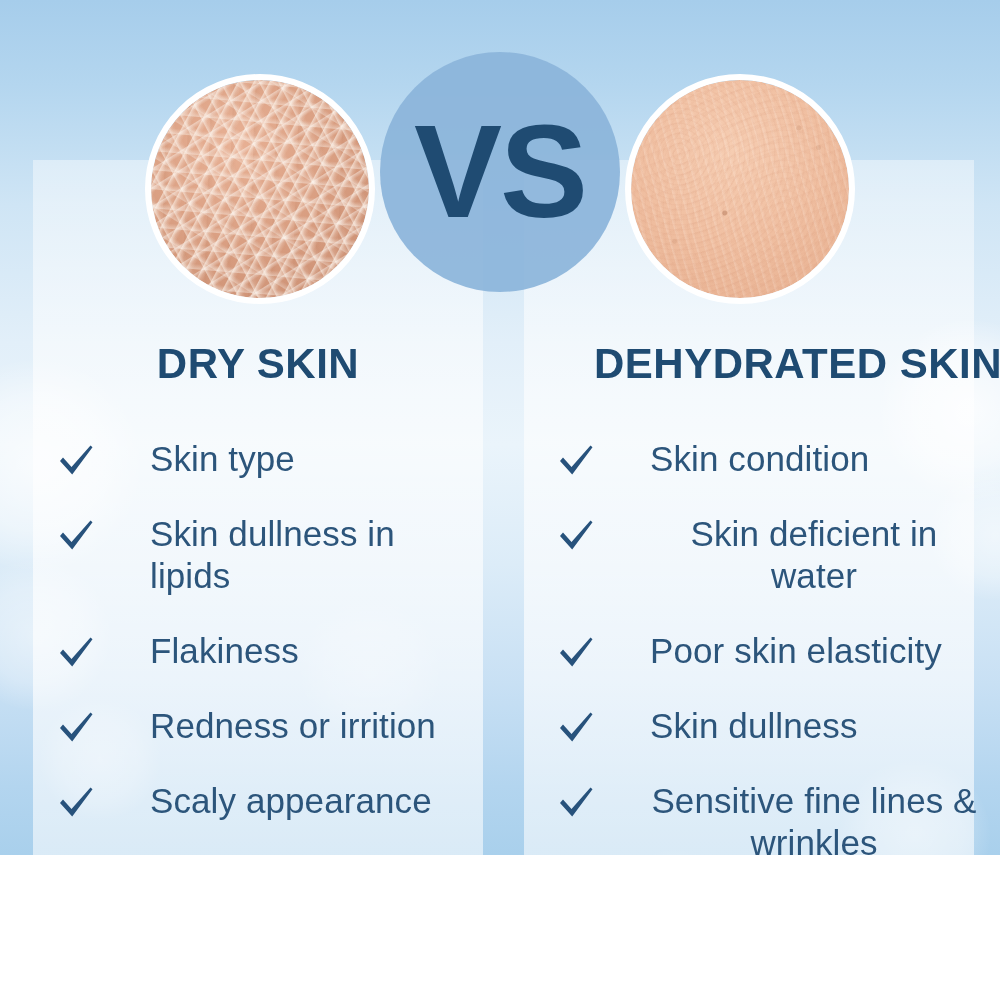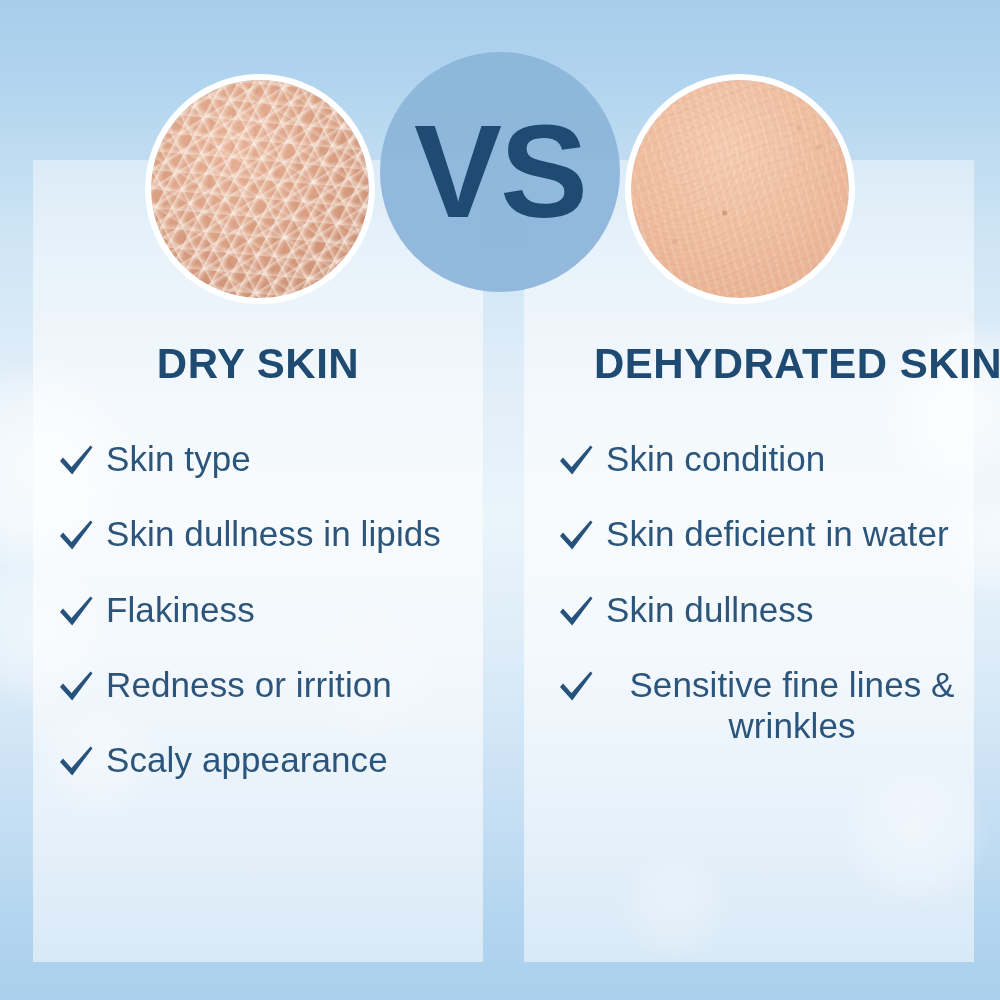--- a/index.html
+++ b/index.html
@@ -8,21 +8,21 @@
     padding: 0;
     background: #ffffff;
   }
   body {
     font-family: "Liberation Sans", sans-serif;
   }
 
   .infographic {
     position: relative;
     width: 1000px;
-    height: 1000px;
+    height: 855px;
     overflow: hidden;
     
     background:
       linear-gradient(to bottom,
         #a6cdeb 0%,
         #b4d6ef 10%,
         #cfe5f5 24%,
         #e2eff9 40%,
         #eaf4fb 52%,
         #dcecf8 66%,
@@ -211,20 +211,21 @@
     top: 438px;
     z-index: 5;
   }
   .list-left  { left: 58px;  width: 420px; }
   .list-right { left: 558px; width: 420px; text-align: center; }
 
   .list-item {
     display: flex;
     align-items: flex-start;
     margin-bottom: 34px;
+    gap: 44px;
   }
   .check-icon {
     flex: 0 0 auto;
     width: 36px;
     height: 34px;
     margin-right: 12px;
     margin-top: 6px;
   }
   .check-icon svg { display: block; }
 
@@ -326,20 +327,28 @@
           </svg>
       </span>
       <span class="item-text">Skin deficient in water</span>
     </div>
     <div class="list-item">
       <span class="check-icon">
         <svg width="36" height="34" viewBox="0 0 36 34">
             <path d="M2 17 L5 13.5 L13.5 23 L32.5 1.5 L34.5 3.2 L14.2 30.5 Z" fill="#27527c"></path>
           </svg>
       </span>
+      <span class="item-text">Poor skin elasticity</span>
+    </div>
+    <div class="list-item">
+      <span class="check-icon">
+        <svg width="36" height="34" viewBox="0 0 36 34">
+            <path d="M2 17 L5 13.5 L13.5 23 L32.5 1.5 L34.5 3.2 L14.2 30.5 Z" fill="#27527c"></path>
+          </svg>
+      </span>
       <span class="item-text">Skin dullness</span>
     </div>
     <div class="list-item">
       <span class="check-icon">
         <svg width="36" height="34" viewBox="0 0 36 34">
             <path d="M2 17 L5 13.5 L13.5 23 L32.5 1.5 L34.5 3.2 L14.2 30.5 Z" fill="#27527c"></path>
           </svg>
       </span>
       <span class="item-text">Sensitive fine lines &amp; wrinkles</span>
     </div>

